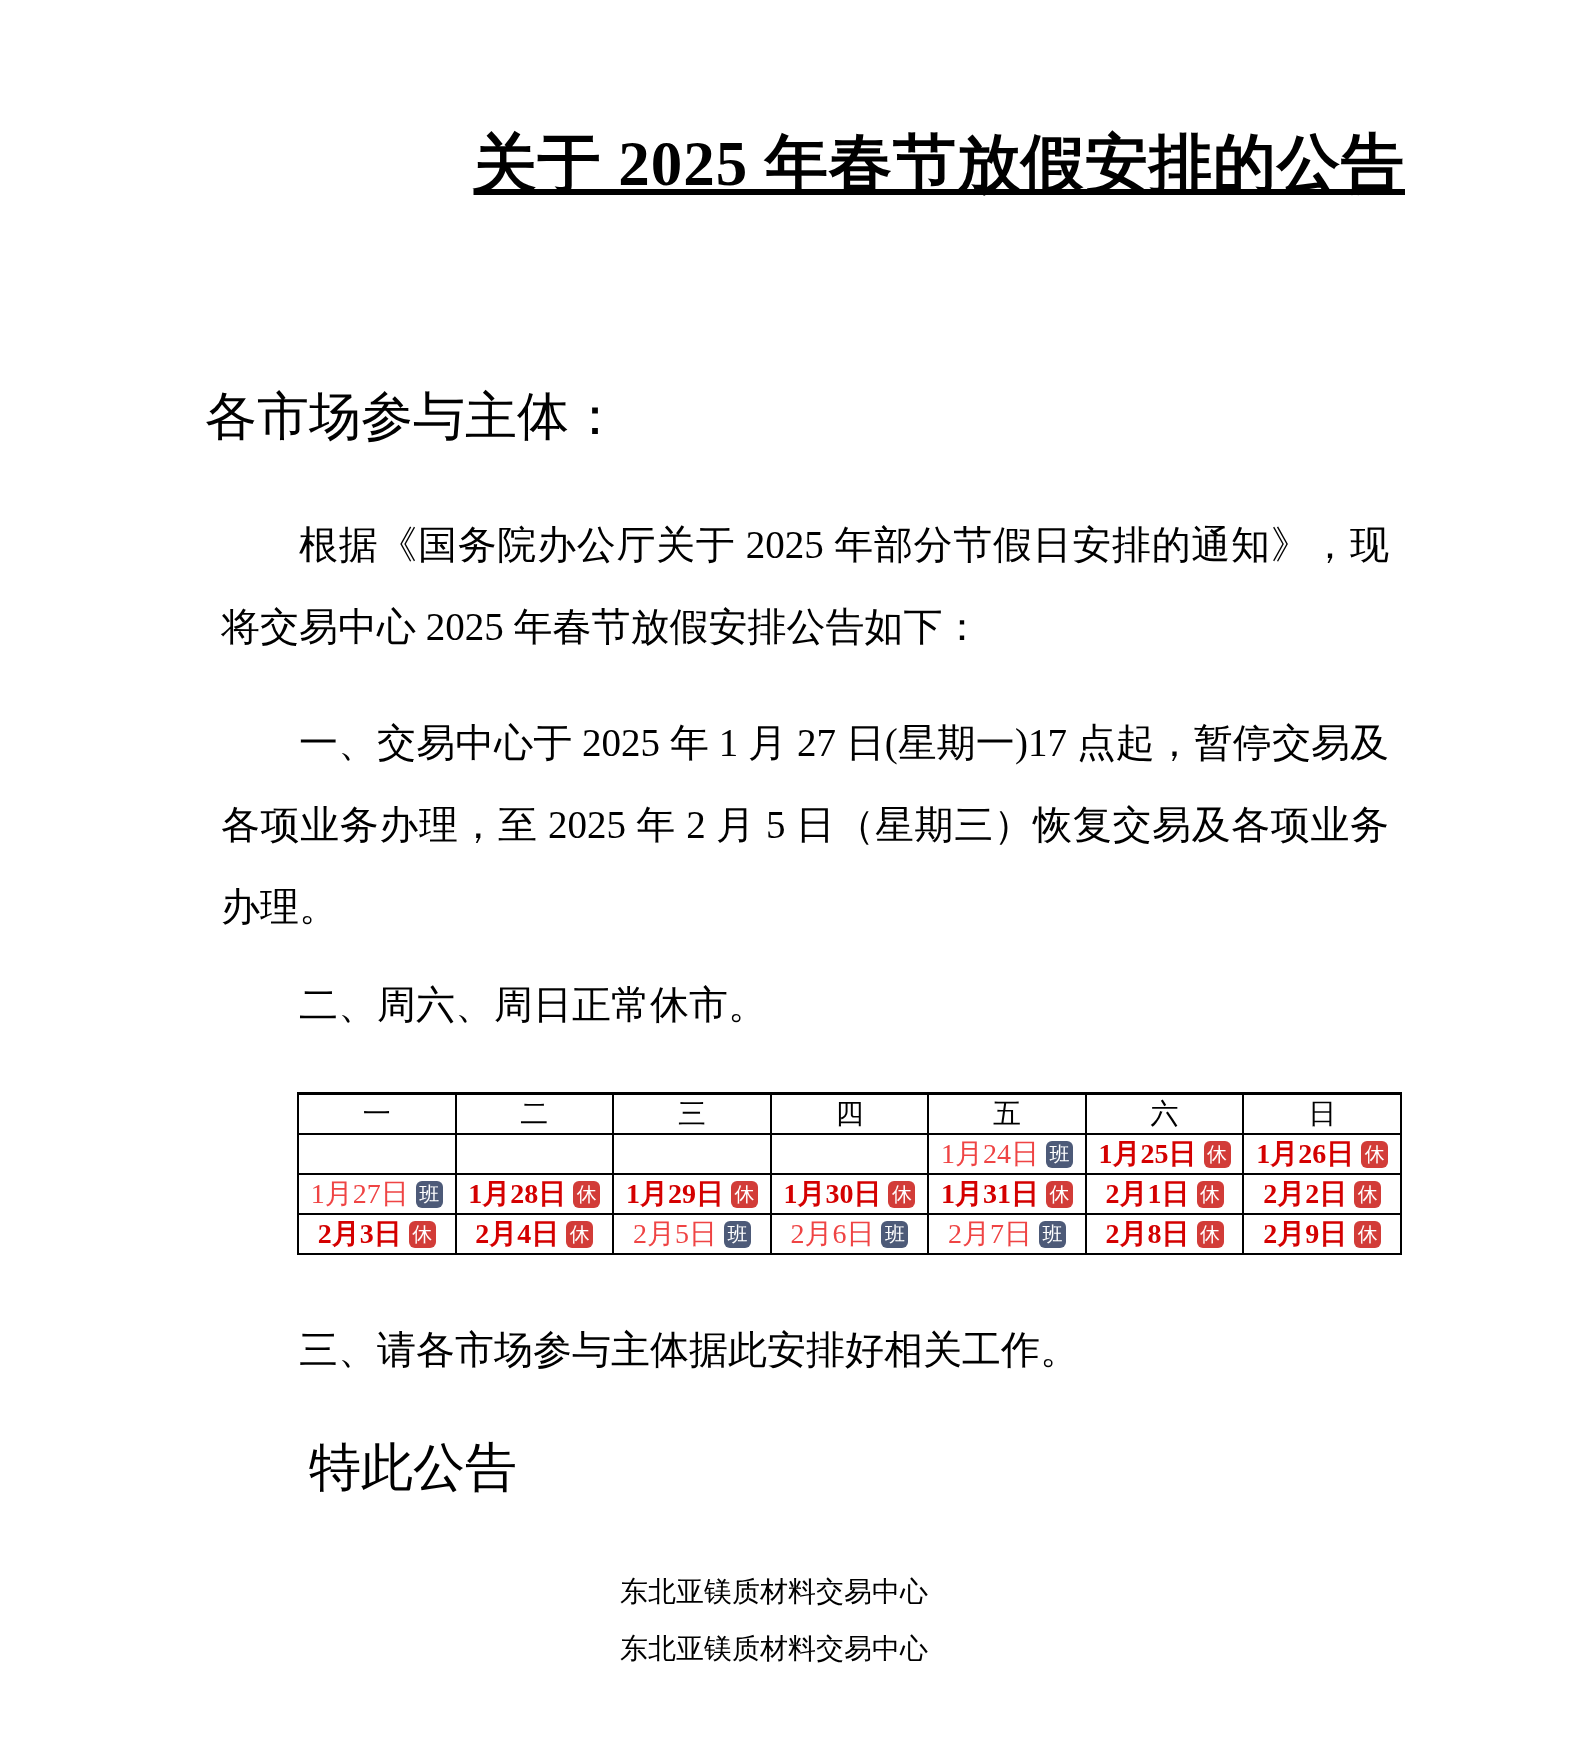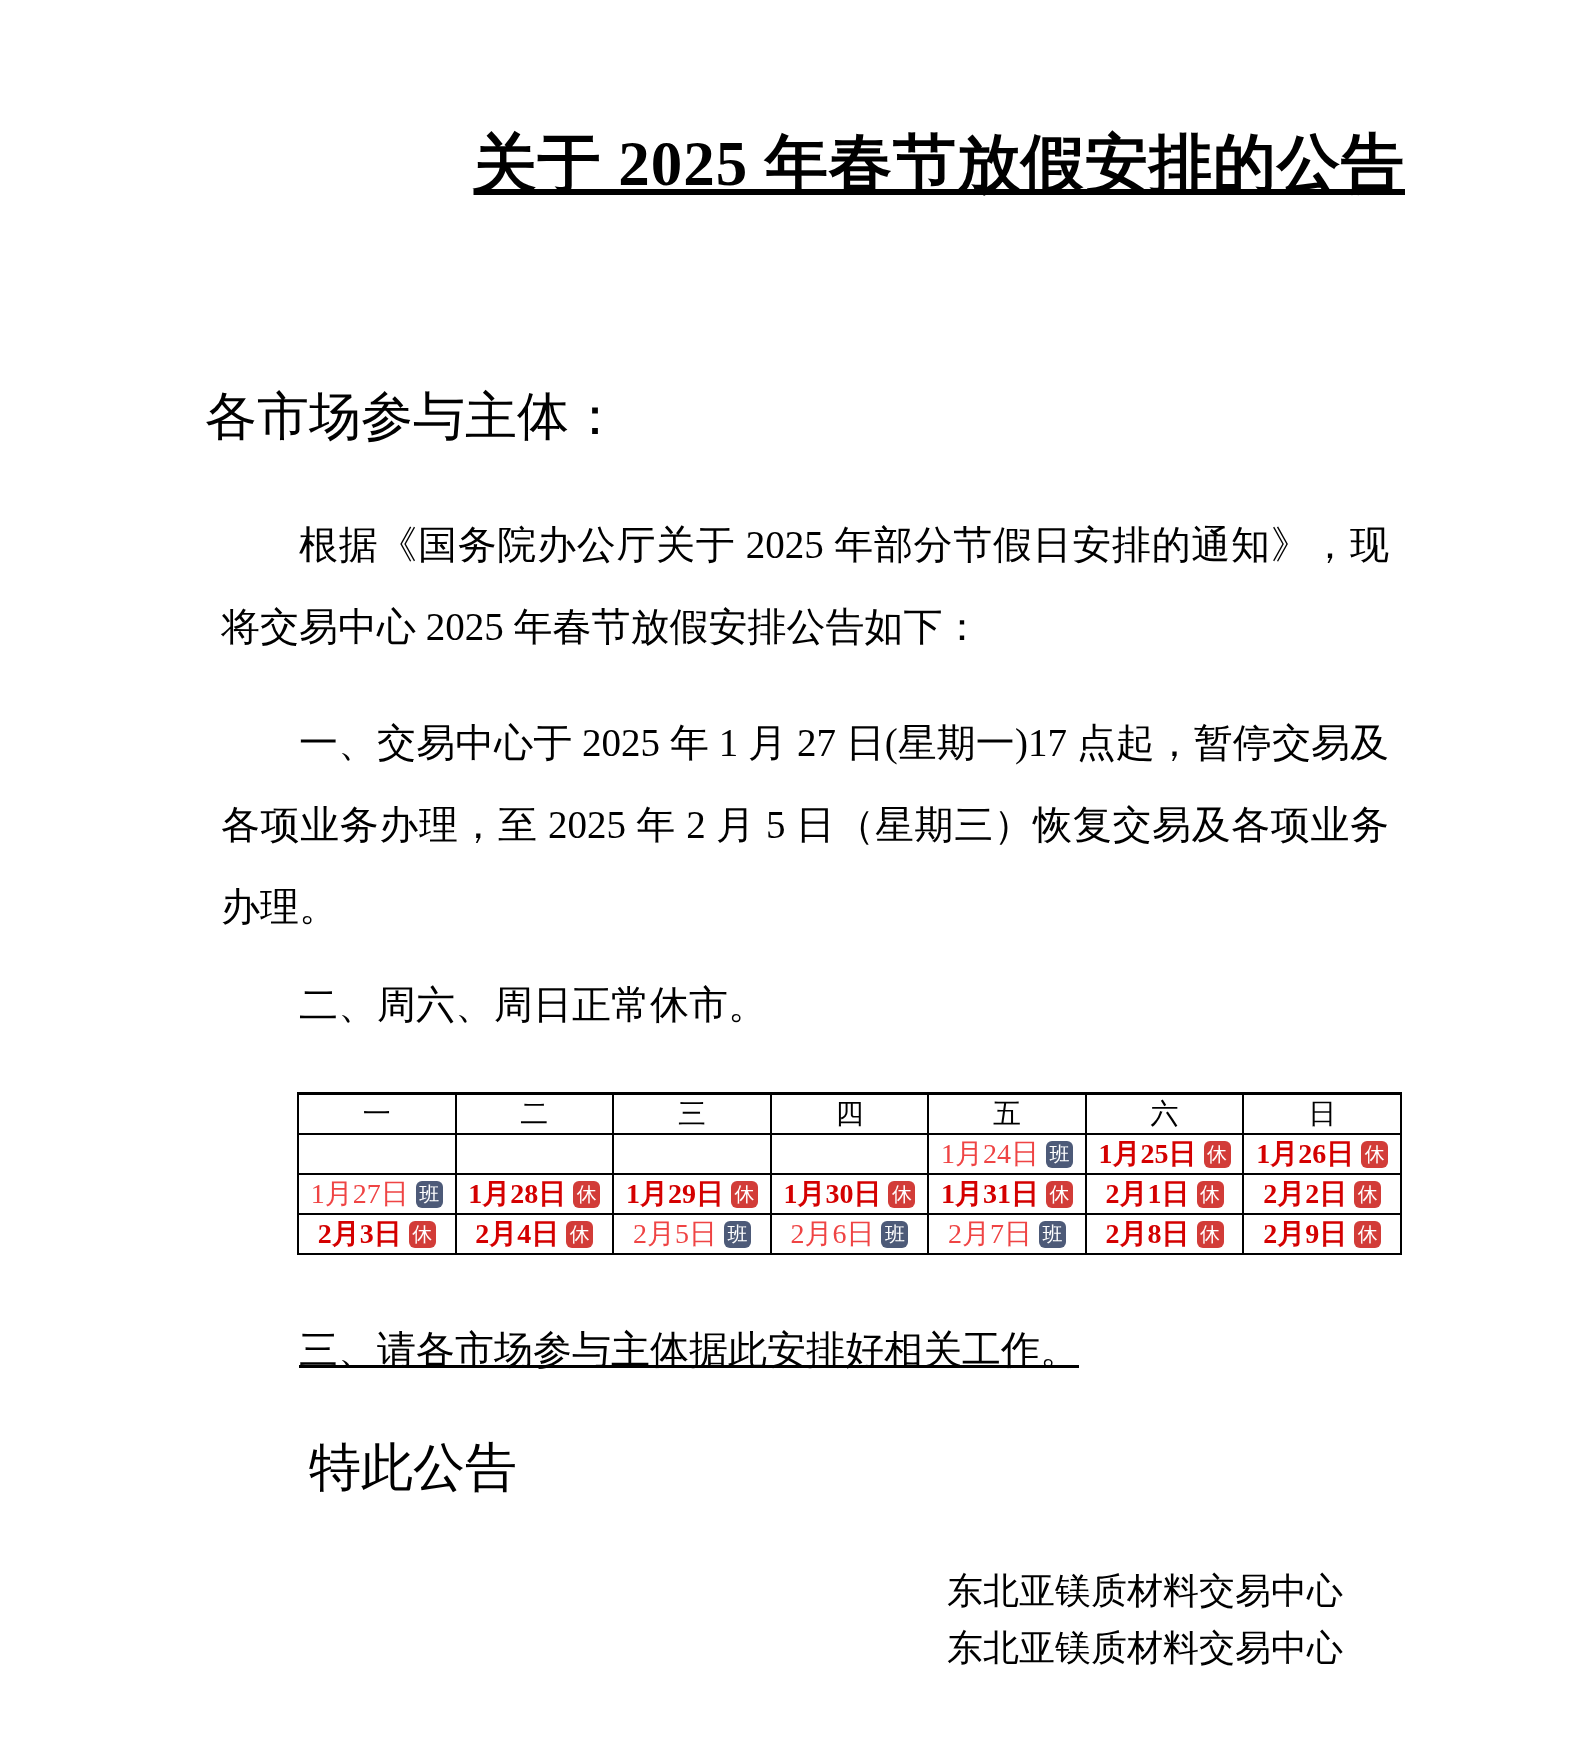--- a/index.html
+++ b/index.html
@@ -39,21 +39,21 @@
   .para {
     font-size: 39px;
     line-height: 82px;
     text-align: justify;
     text-indent: 2em;
     margin: 16px;
   }
   .para.p1 { margin-top: 46px; }
   .para.p2 { margin-top: 34px; }
   .para.p3 { margin-top: 0; }
-  .para.p4 { margin-top: 54px; text-decoration: underline; }
+  .para.p4 { margin-top: 54px; }
   .closing {
     margin-top: 36px;
     font-size: 52px;
     line-height: 82px;
     text-indent: 2em;
   }
   
   .calendar-wrap {
     margin-top: 46px;
     margin-left: 92px;
@@ -91,22 +91,22 @@
     font-size: 20px;
     font-family: "Liberation Sans", "DejaVu Sans", sans-serif;
     text-align: center;
     vertical-align: 2px;
   }
   .badge-rest { background: var(--holiday-badge, #d23c38); }
   .badge-work { background: var(--workday-badge, #4d5a78); }
   
   .signature {
     margin-top: 54px;
-    text-align: right;
-    font-size: 36px;
+    text-align: center;
+    font-size: 28px;
     line-height: 57px;
     padding-right: 62px;
   }
 </style>
 </head>
 <body>
 
 <div class="page">
 
   <h1 class="doc-title">关于 2025 年春节放假安排的公告</h1>

